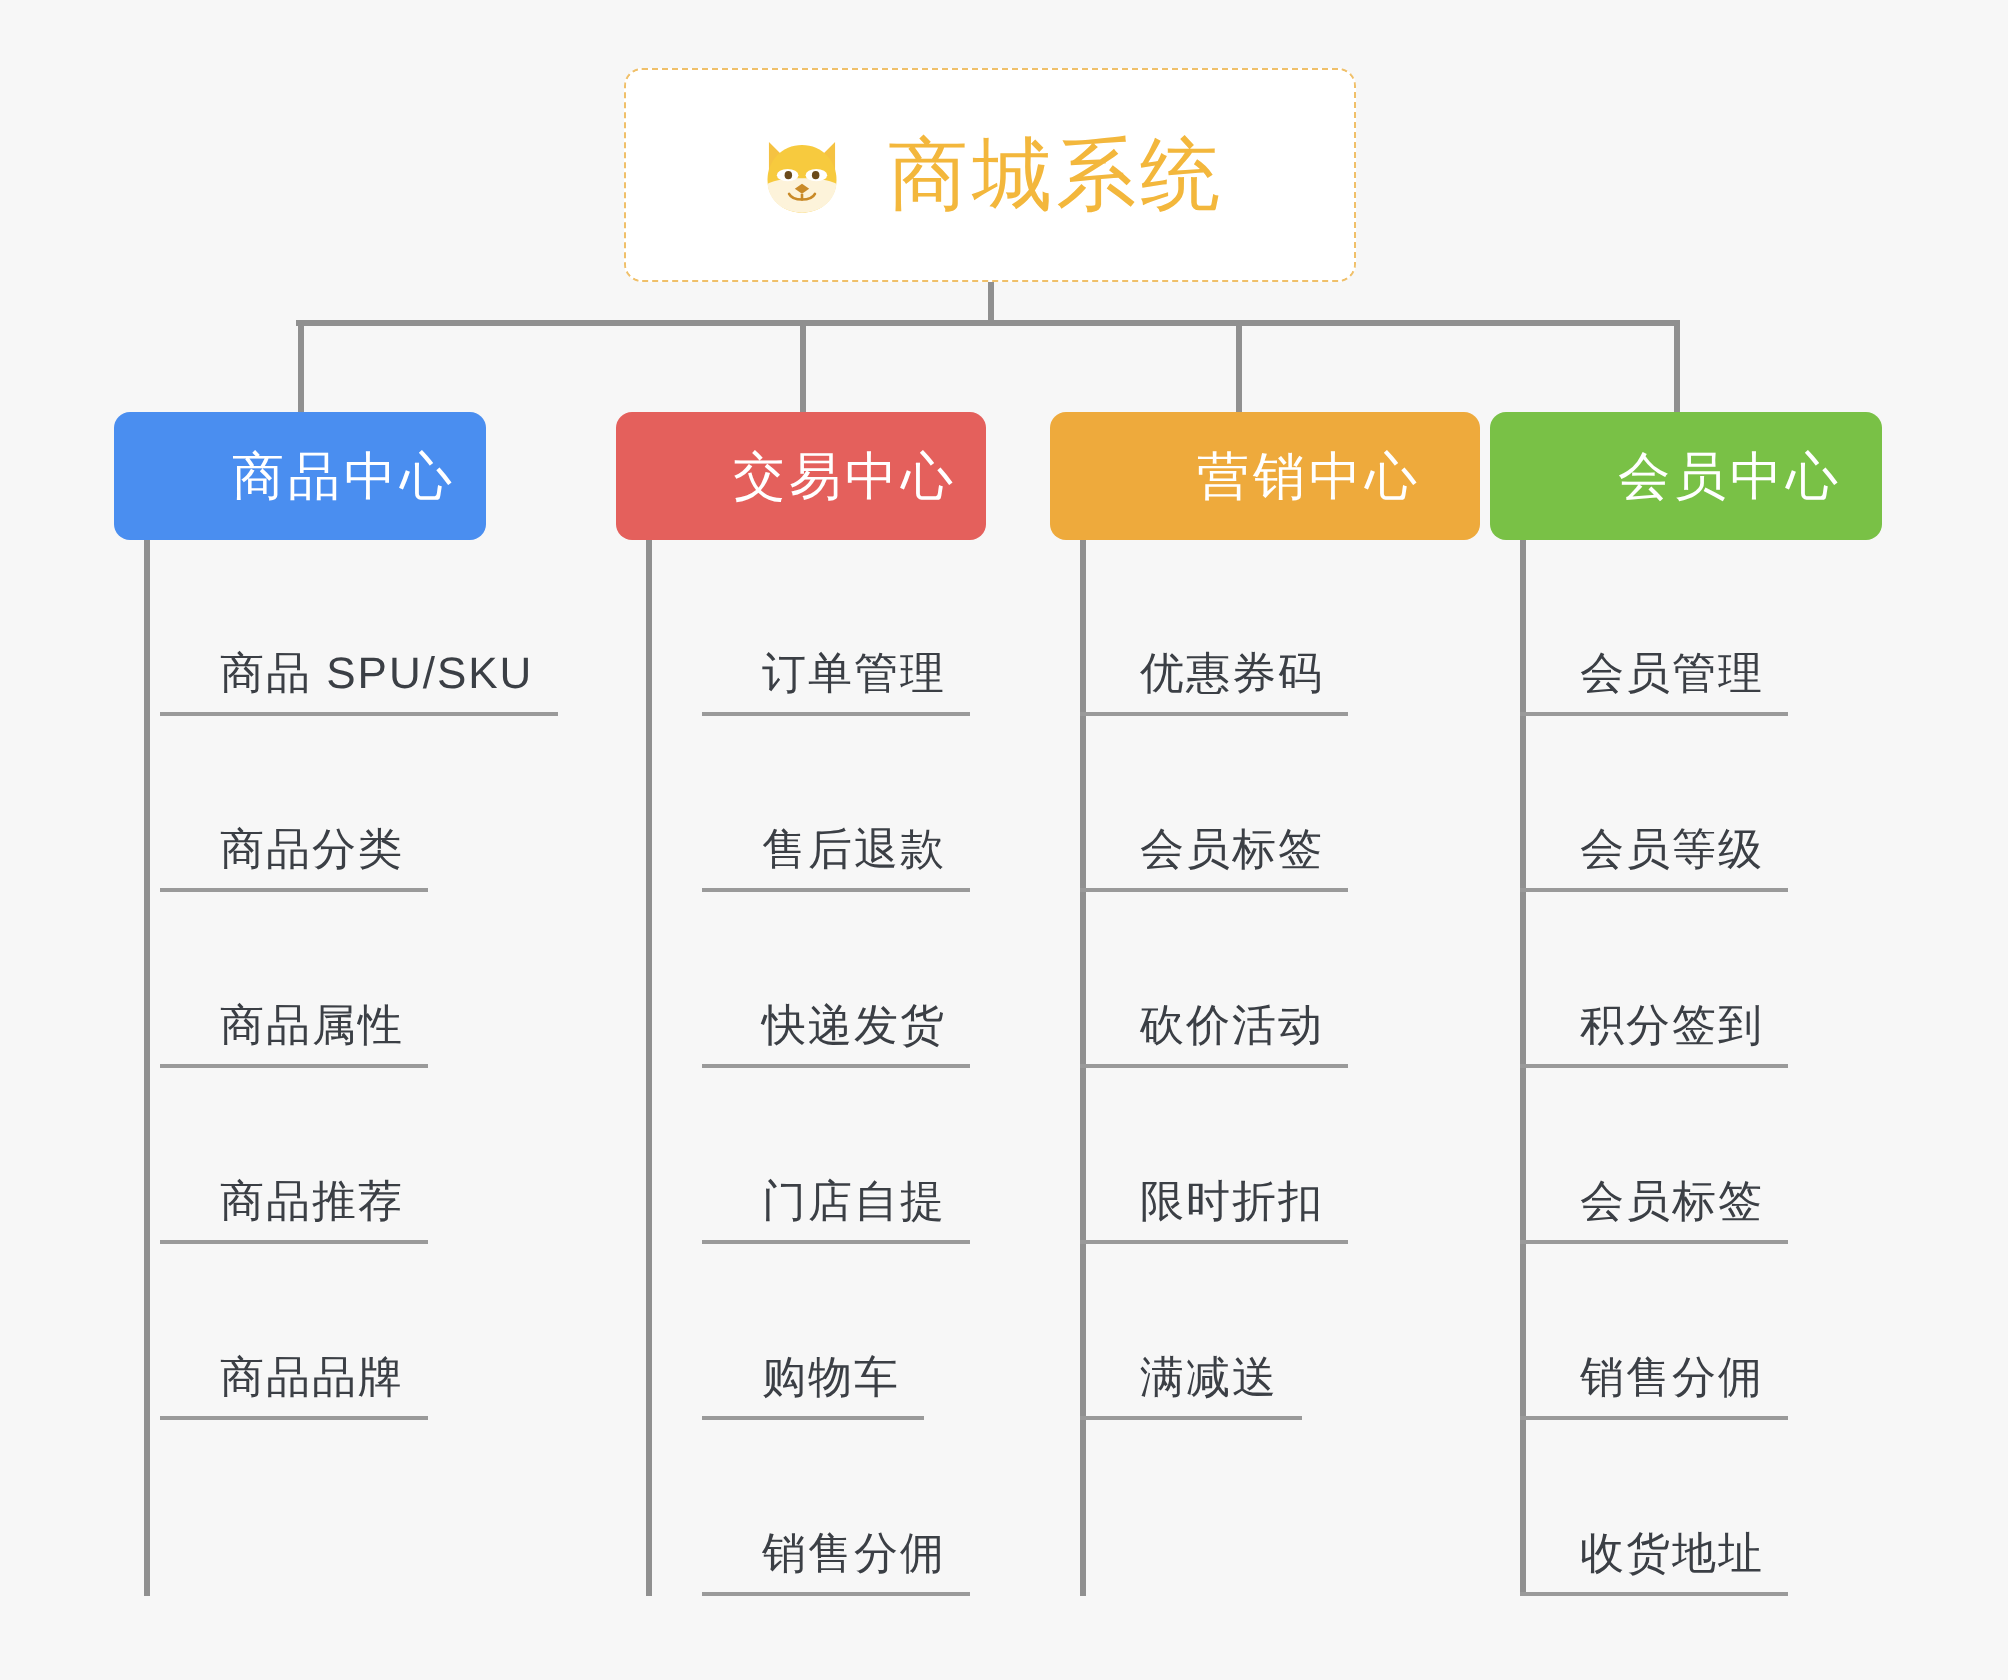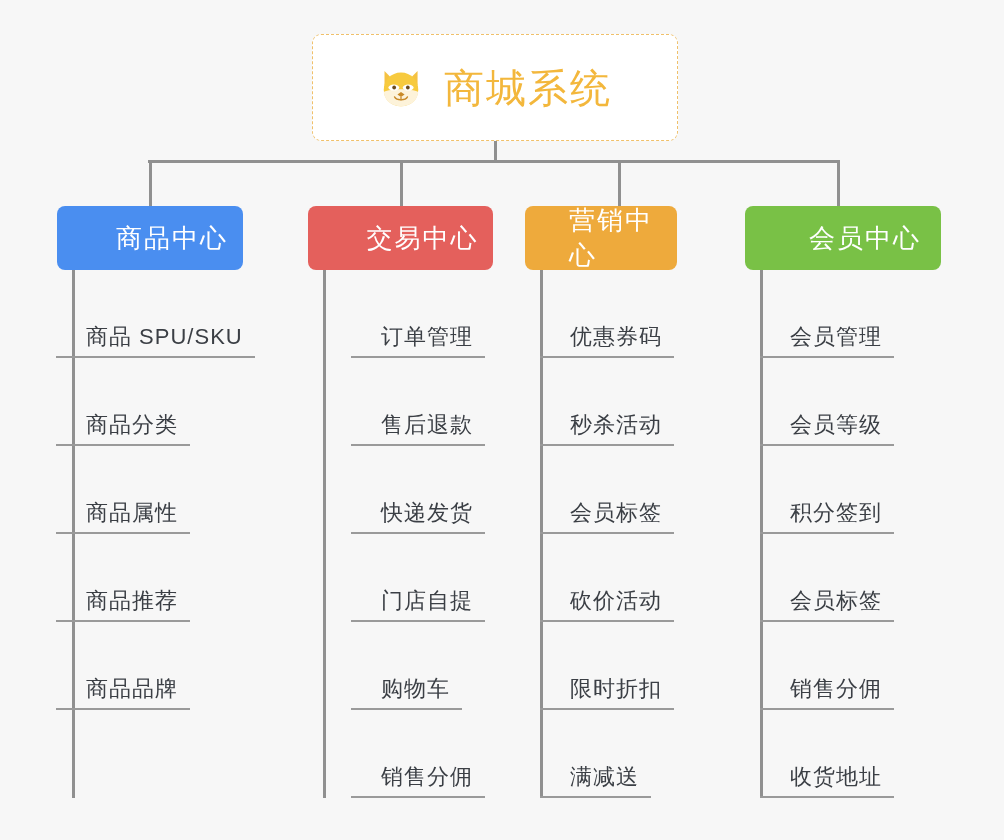--- a/index.html
+++ b/index.html
@@ -155,21 +155,21 @@
       <div class="conn conn-drop" style="left: 400px; background: rgb(144, 144, 144);"></div>
       <div class="conn conn-drop" style="left: 618px; background: rgb(144, 144, 144);"></div>
       <div class="conn conn-drop" style="left: 837px; background: rgb(144, 144, 144);"></div>
     </div>
 
   <div id="branches">
       <div class="cat-header" style="left: 57px; width: 186px; background: rgb(74, 142, 240);">
         <span>商品中心</span>
       </div>
       <div class="leaf-rail" style="left: 72px; height: 528px; background: rgb(144, 144, 144);"></div>
-      <ul class="leaf-list" style="left: 56px;">
+      <ul class="leaf-list" style="left: 80px;">
         <li class="leaf-item">
           <span class="leaf-label">商品 SPU/SKU</span>
         </li>
         <li class="leaf-item">
           <span class="leaf-label">商品分类</span>
         </li>
         <li class="leaf-item">
           <span class="leaf-label">商品属性</span>
         </li>
         <li class="leaf-item">
@@ -196,32 +196,29 @@
         <li class="leaf-item">
           <span class="leaf-label">门店自提</span>
         </li>
         <li class="leaf-item">
           <span class="leaf-label">购物车</span>
         </li>
         <li class="leaf-item">
           <span class="leaf-label">销售分佣</span>
         </li>
       </ul>
-      <div class="cat-header" style="left: 525px; width: 152px; background: rgb(238, 170, 60);">
+      <div class="cat-header" style="left: 525px; width: 215px; background: rgb(238, 170, 60);">
         <span>营销中心</span>
       </div>
       <div class="leaf-rail" style="left: 540px; height: 528px; background: rgb(144, 144, 144);"></div>
       <ul class="leaf-list" style="left: 540px;">
         <li class="leaf-item">
           <span class="leaf-label">优惠券码</span>
         </li>
         <li class="leaf-item">
-          <span class="leaf-label">秒杀活动</span>
-        </li>
-        <li class="leaf-item">
           <span class="leaf-label">会员标签</span>
         </li>
         <li class="leaf-item">
           <span class="leaf-label">砍价活动</span>
         </li>
         <li class="leaf-item">
           <span class="leaf-label">限时折扣</span>
         </li>
         <li class="leaf-item">
           <span class="leaf-label">满减送</span>

